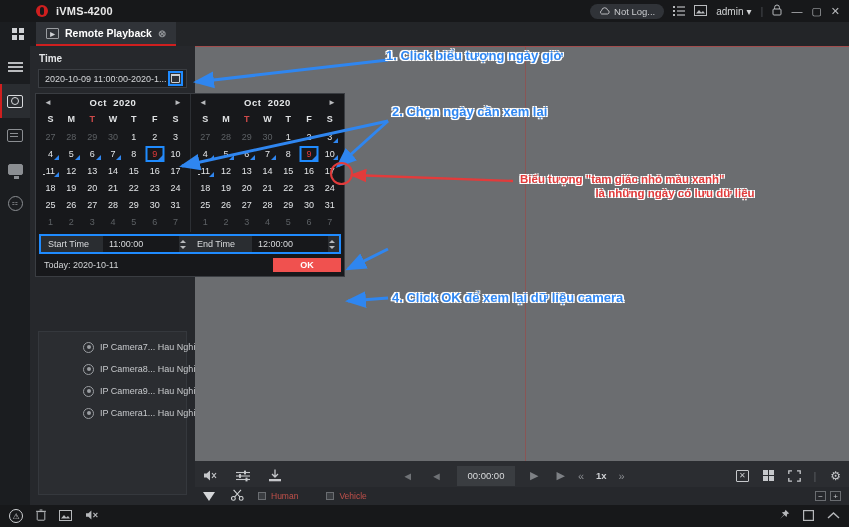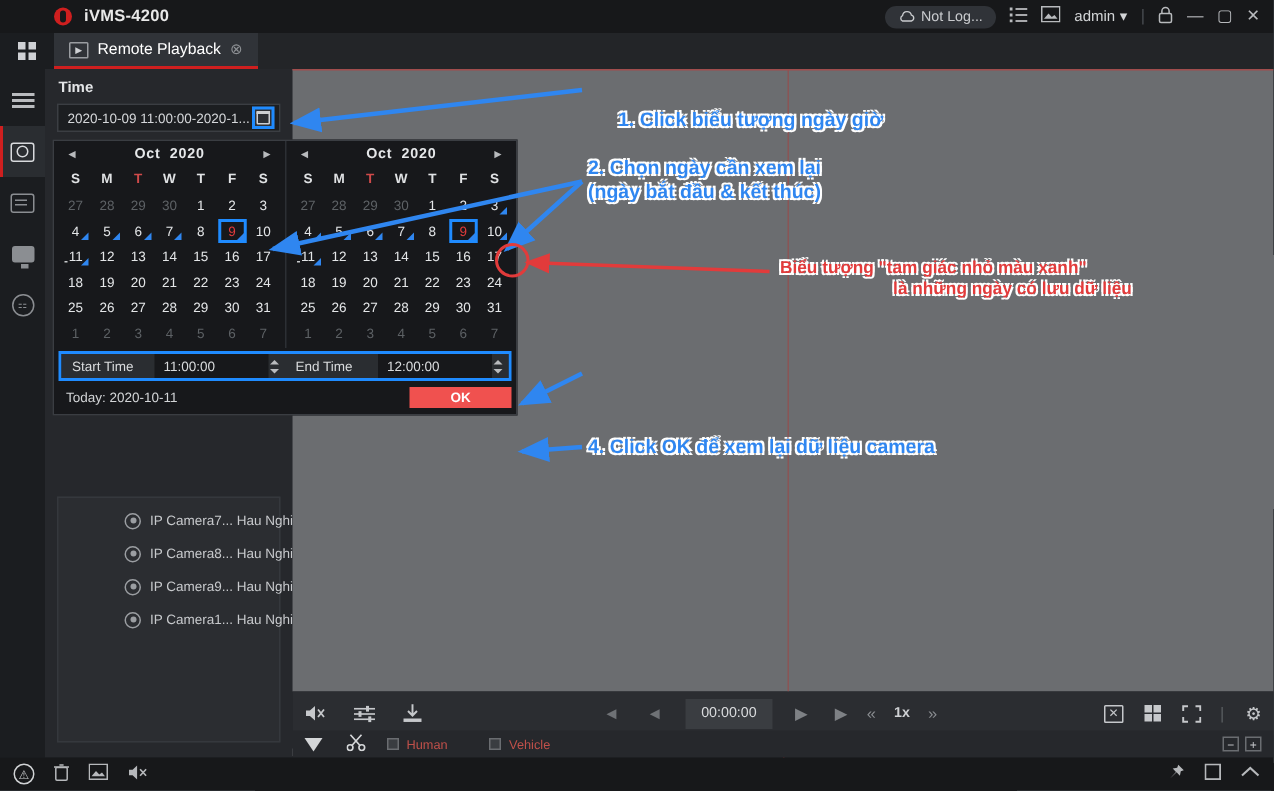--- a/index.html
+++ b/index.html
@@ -34,21 +34,21 @@
   
   .tabbar{
     position:absolute;left:0;top:22px;width:849px;height:24px;background:#232528;
     display:flex;align-items:stretch;
   }
   .grid-ico-wrap{width:36px;display:flex;align-items:center;justify-content:center;background:#1b1d20;}
   .grid-ico{display:grid;grid-template-columns:5px 5px;grid-template-rows:5px 5px;gap:2px;}
   .grid-ico i{background:#cfd1d4;display:block;}
   .tab{
     display:flex;align-items:center;gap:6px;padding:0 10px;background:#303338;
-    border-bottom:2px solid #cf1f1f;color:#fff;font-size:10.5px;font-weight:normal;
+    border-bottom:2px solid #cf1f1f;color:#fff;font-size:10.5px;font-weight:bold;
   }
   .tab-ico{
     width:13px;height:11px;border:1px solid #9a9da1;border-radius:1px;
     display:flex;align-items:center;justify-content:center;color:#cfd1d4;font-size:6px;
   }
   .tab-close{color:#8e9195;font-size:10px;}
 
   
   .rail{position:absolute;left:0;top:46px;width:30px;bottom:22px;background:#1b1d20;padding-top:4px;}
   .rail-item{
@@ -913,20 +913,19 @@
     <line x1="388" y1="60" x2="196" y2="82" stroke="#2f86f0" stroke-width="3" marker-end="url(#ahb)"></line>
     <line x1="388" y1="121" x2="182" y2="166" stroke="#2f86f0" stroke-width="3" marker-end="url(#ahb)"></line>
     <line x1="388" y1="121" x2="338" y2="166" stroke="#2f86f0" stroke-width="3" marker-end="url(#ahb)"></line>
     <line x1="513" y1="181" x2="352" y2="175" stroke="#e23b3b" stroke-width="2.4" marker-end="url(#ahr)"></line>
     <line x1="388" y1="249" x2="348" y2="269" stroke="#2f86f0" stroke-width="3" marker-end="url(#ahb)"></line>
     <line x1="388" y1="298" x2="348" y2="301" stroke="#2f86f0" stroke-width="3" marker-end="url(#ahb)"></line>
   </svg>
 
   <div class="circle-hi" style="left:330px;top:162px;width:23px;height:23px;"></div>
 
-  <div class="anno blue" style="left:412px;top:48px;margin-top:24px;">1. Click biểu tượng ngày giờ</div>
+  <div class="anno blue" style="left:386px;top:48px;">1. Click biểu tượng ngày giờ</div>
   <div class="anno blue" style="left:392px;top:104px;">2. Chọn ngày cần xem lại</div>
-  <div class="anno blue" style="left:392px;top:120px;">(ngày bắt đầu &amp; kết thúc)</div>
   <div class="anno red" style="left:520px;top:172px;">Biểu tượng "tam giác nhỏ màu xanh"</div>
   <div class="anno red" style="left:520px;top:186px;width:310px;">là những ngày có lưu dữ liệu</div>
   <div class="anno blue" style="left:392px;top:290px;">4. Click OK để xem lại dữ liệu camera</div>
 
 </div>
 
 </body></html>

